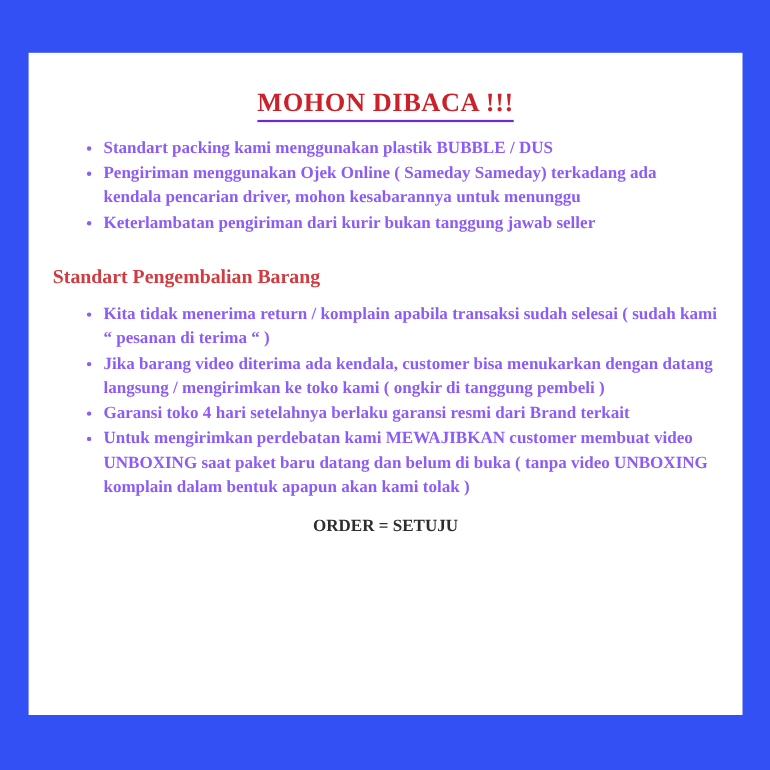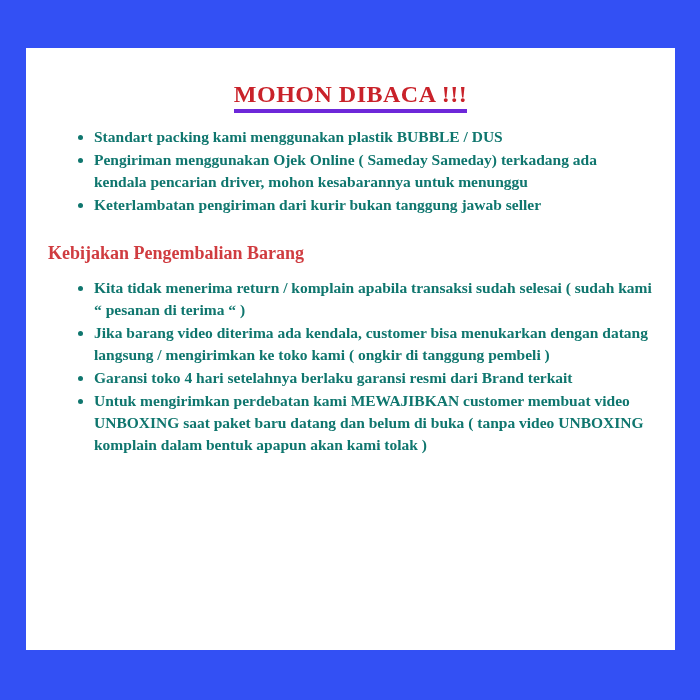--- a/index.html
+++ b/index.html
@@ -25,21 +25,21 @@
   }
   .title-wrap {
     text-align: center;
     margin-top: 33px;
   }
   .title {
     display: inline-block;
     font-size: 24px;
     font-weight: bold;
     color: #c9222a;
-    border-bottom: 4px solid #6d28d9;
+    border-bottom: 2px solid #6d28d9;
     padding-bottom: 1px;
     letter-spacing: 0.5px;
   }
   .section-heading {
     margin: 0 0 0 22px;
     font-size: 18px;
     font-weight: bold;
     color: #d03c40;
     line-height: 22px;
   }
@@ -49,21 +49,21 @@
     list-style: disc outside;
     margin: 13px 0 0 0;
     padding-left: 68px;
     padding-right: 12px;
   }
   ul.bullets li {
     font-size: 15.5px;
     font-weight: bold;
     line-height: 22px;
     white-space: pre-line;
-    color: #0f766e;
+    color: #8b5cf6;
     margin: 0 0 1px 0;
   }
   .footer {
     text-align: center;
     margin-top: 24px;
     font-size: 15.5px;
     font-weight: bold;
     color: #2d2d2d;
   }
   .footer .line {
@@ -88,28 +88,29 @@
   </div>
 
 
   <ul class="bullets">
     <li>Standart packing kami menggunakan plastik BUBBLE / DUS</li>
     <li>Pengiriman menggunakan Ojek Online ( Sameday Sameday) terkadang ada
 kendala pencarian driver, mohon kesabarannya untuk menunggu</li>
     <li>Keterlambatan pengiriman dari kurir bukan tanggung jawab seller</li>
   </ul>
 
-  <h2 class="section-heading heading-2">Kebijakan Pengembalian Barang</h2>
+  <h2 class="section-heading heading-2">Standart Pengembalian Barang</h2>
 
   <ul class="bullets">
     <li>Kita tidak menerima return / komplain apabila transaksi sudah selesai ( sudah kami
 “ pesanan di terima “ )</li>
     <li>Jika barang video diterima ada kendala, customer bisa menukarkan dengan datang
 langsung / mengirimkan ke toko kami ( ongkir di tanggung pembeli )</li>
     <li>Garansi toko 4 hari setelahnya berlaku garansi resmi dari Brand terkait</li>
     <li>Untuk mengirimkan perdebatan kami MEWAJIBKAN customer membuat video
 UNBOXING saat paket baru datang dan belum di buka ( tanpa video UNBOXING
 komplain dalam bentuk apapun akan kami tolak )</li>
   </ul>
 
 
+  <div class="order-line">ORDER = SETUJU</div>
 
 </div>
 
 </body></html>

